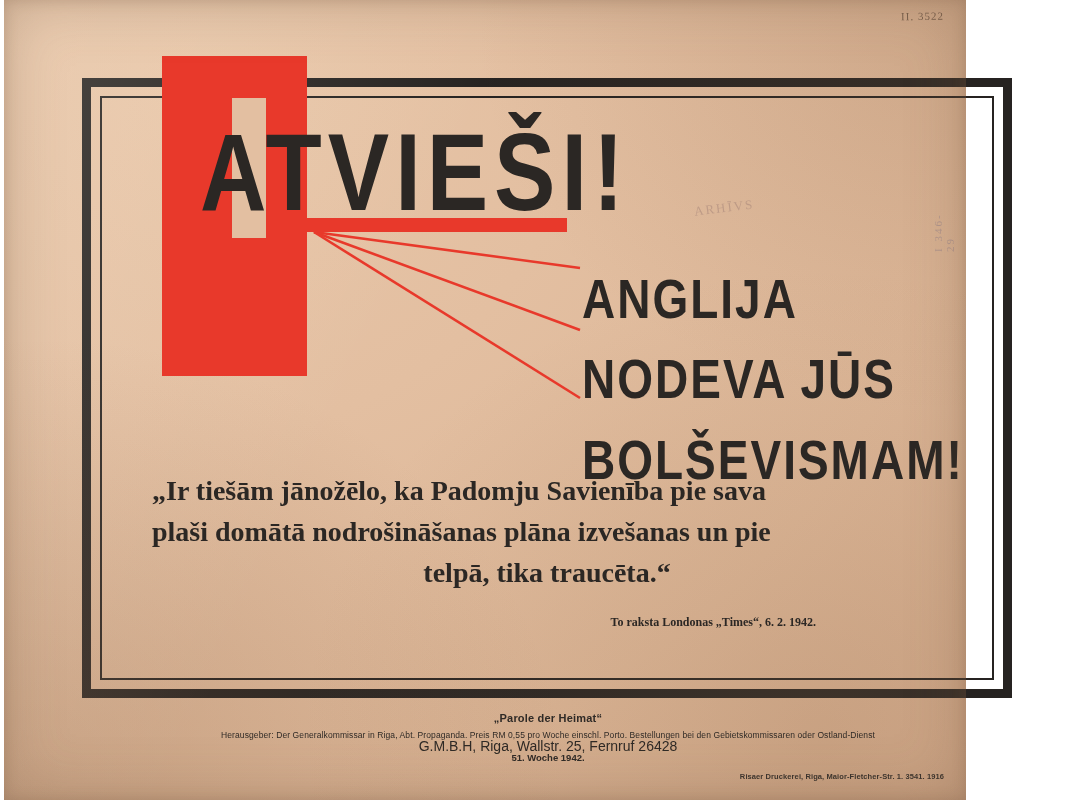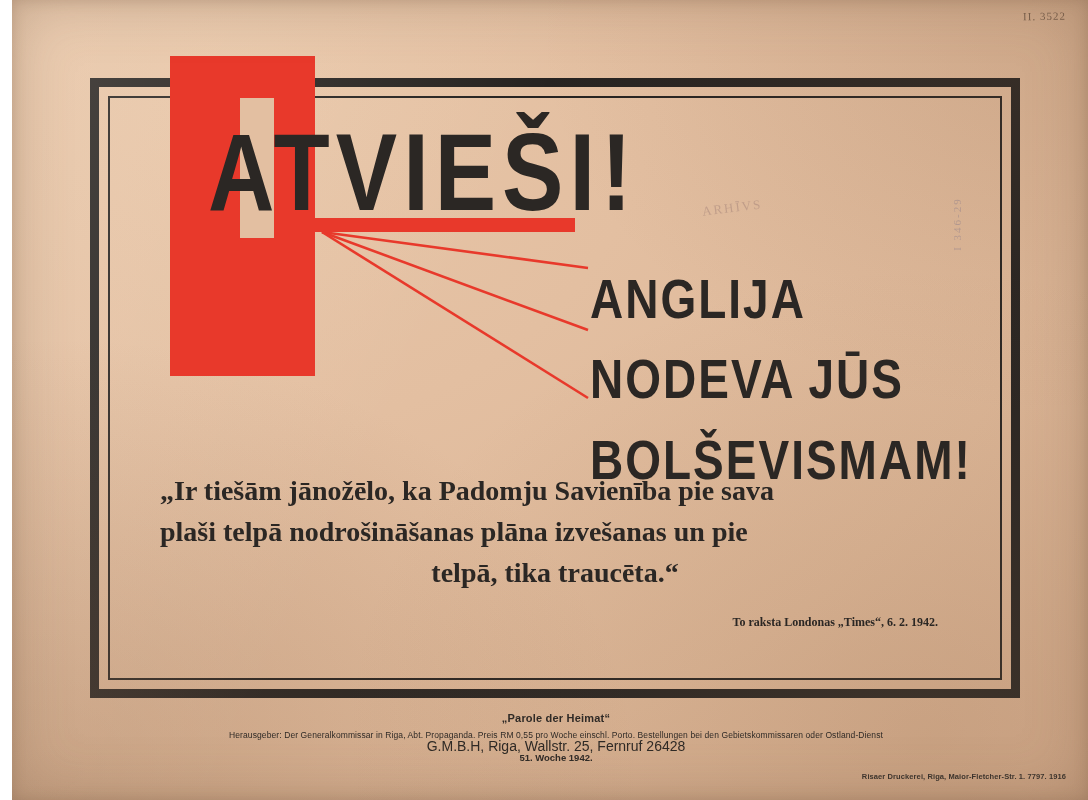--- a/index.html
+++ b/index.html
@@ -10,22 +10,22 @@
   body {
     width: 1088px;
     height: 800px;
     overflow: hidden;
     font-family: "Liberation Sans", sans-serif;
   }
 
   
   #poster {
     position: absolute;
-    left: 12px; top: 0;
-    width: 1076px;
+    left: 4px; top: 0;
+    width: 962px;
     height: 800px;
     background:
       radial-gradient(ellipse at 20% 10%, #e8c6a8 0%, #e3bfa1 35%, #dcb697 70%, #d2aa8c 100%);
   }
   
   #poster::after {
     content: "";
     position: absolute;
     left: 0; top: 0; right: 0; bottom: 0;
     background:
@@ -274,29 +274,29 @@
   <div id="headline">ATVIEŠI!</div>
 
   <div id="slogan">
     <div>ANGLIJA</div>
     <div>NODEVA JŪS</div>
     <div>BOLŠEVISMAM!</div>
   </div>
 
   <div id="quote">
     <p>„Ir tiešām jānožēlo, ka Padomju Savienība pie sava</p>
-    <p>plaši telpā nodrošināšanas plāna izvešanas un pie</p>
+    <p>plaši domātā nodrošināšanas plāna izvešanas un pie</p>
     <p class="lastline">telpā, tika traucēta.“</p>
   </div>
 
   <div id="quote-source">To raksta Londonas „Times“, 6. 2. 1942.</div>
 
   <div id="imprint">
     <div class="motto">„Parole der Heimat“</div>
     <div class="line1">Herausgeber: Der Generalkommissar in Riga, Abt. Propaganda. Preis RM 0,55 pro Woche einschl. Porto. Bestellungen bei den Gebietskommissaren oder Ostland-Dienst</div>
     <div class="line2">G.M.B.H, Riga, Wallstr. 25, Fernruf 26428</div>
     <div class="week">51. Woche 1942.</div>
   </div>
 
-  <div id="printer">Risaer Druckerei, Riga, Maior-Fletcher-Str. 1.  7797.  1916</div>
+  <div id="printer">Risaer Druckerei, Riga, Maior-Fletcher-Str. 1.  3541.  1916</div>
 
   <div id="edge-shade"></div>
 </div>
 
 </body></html>

